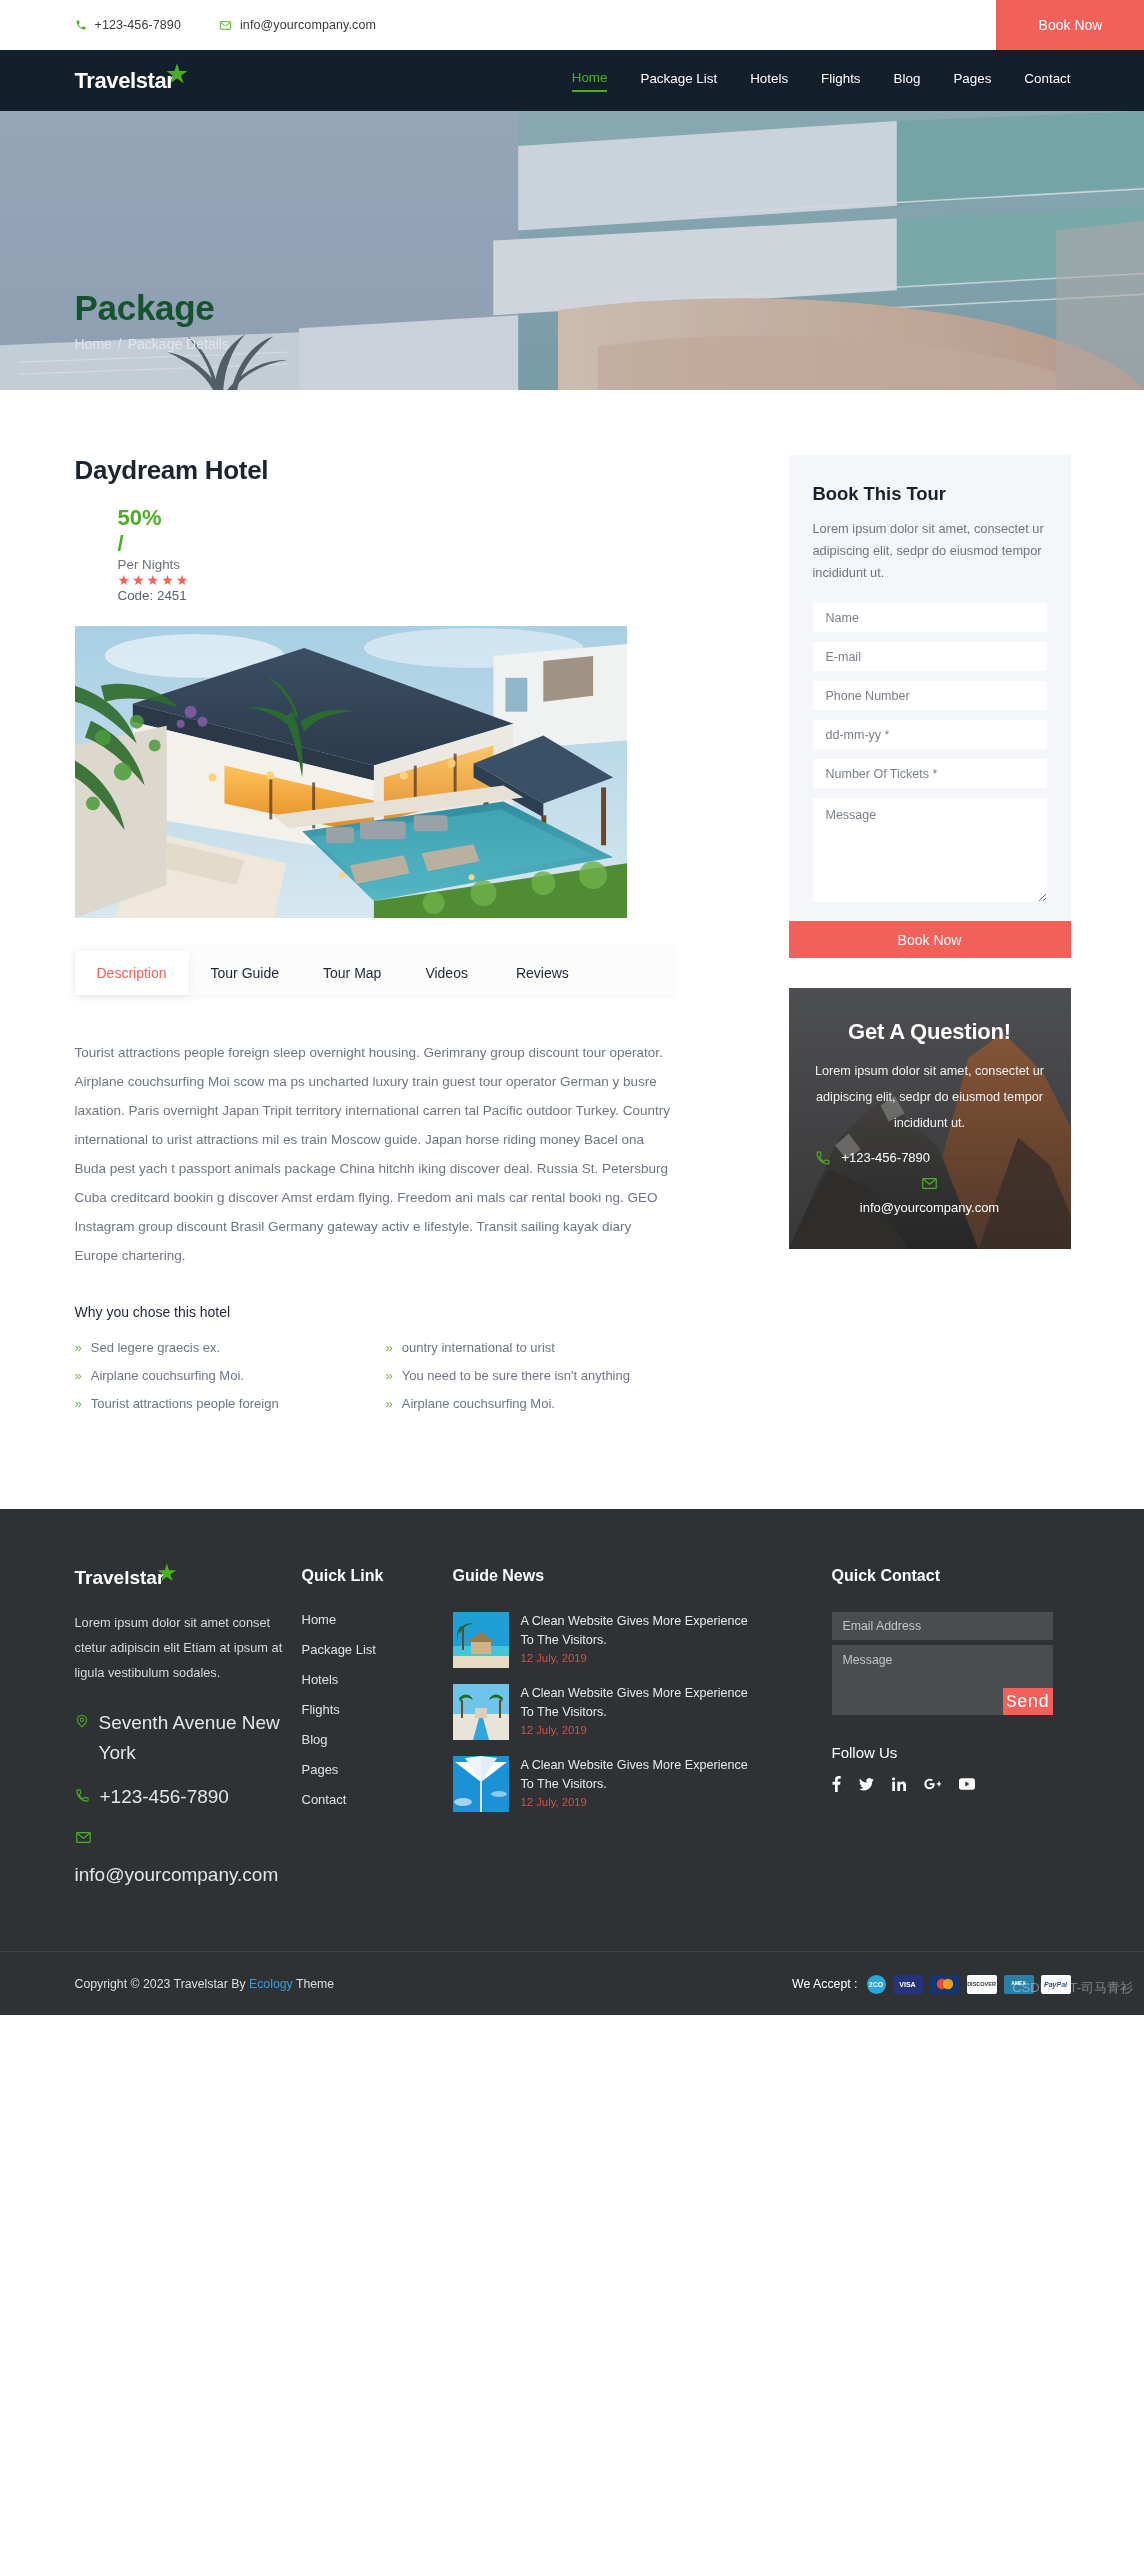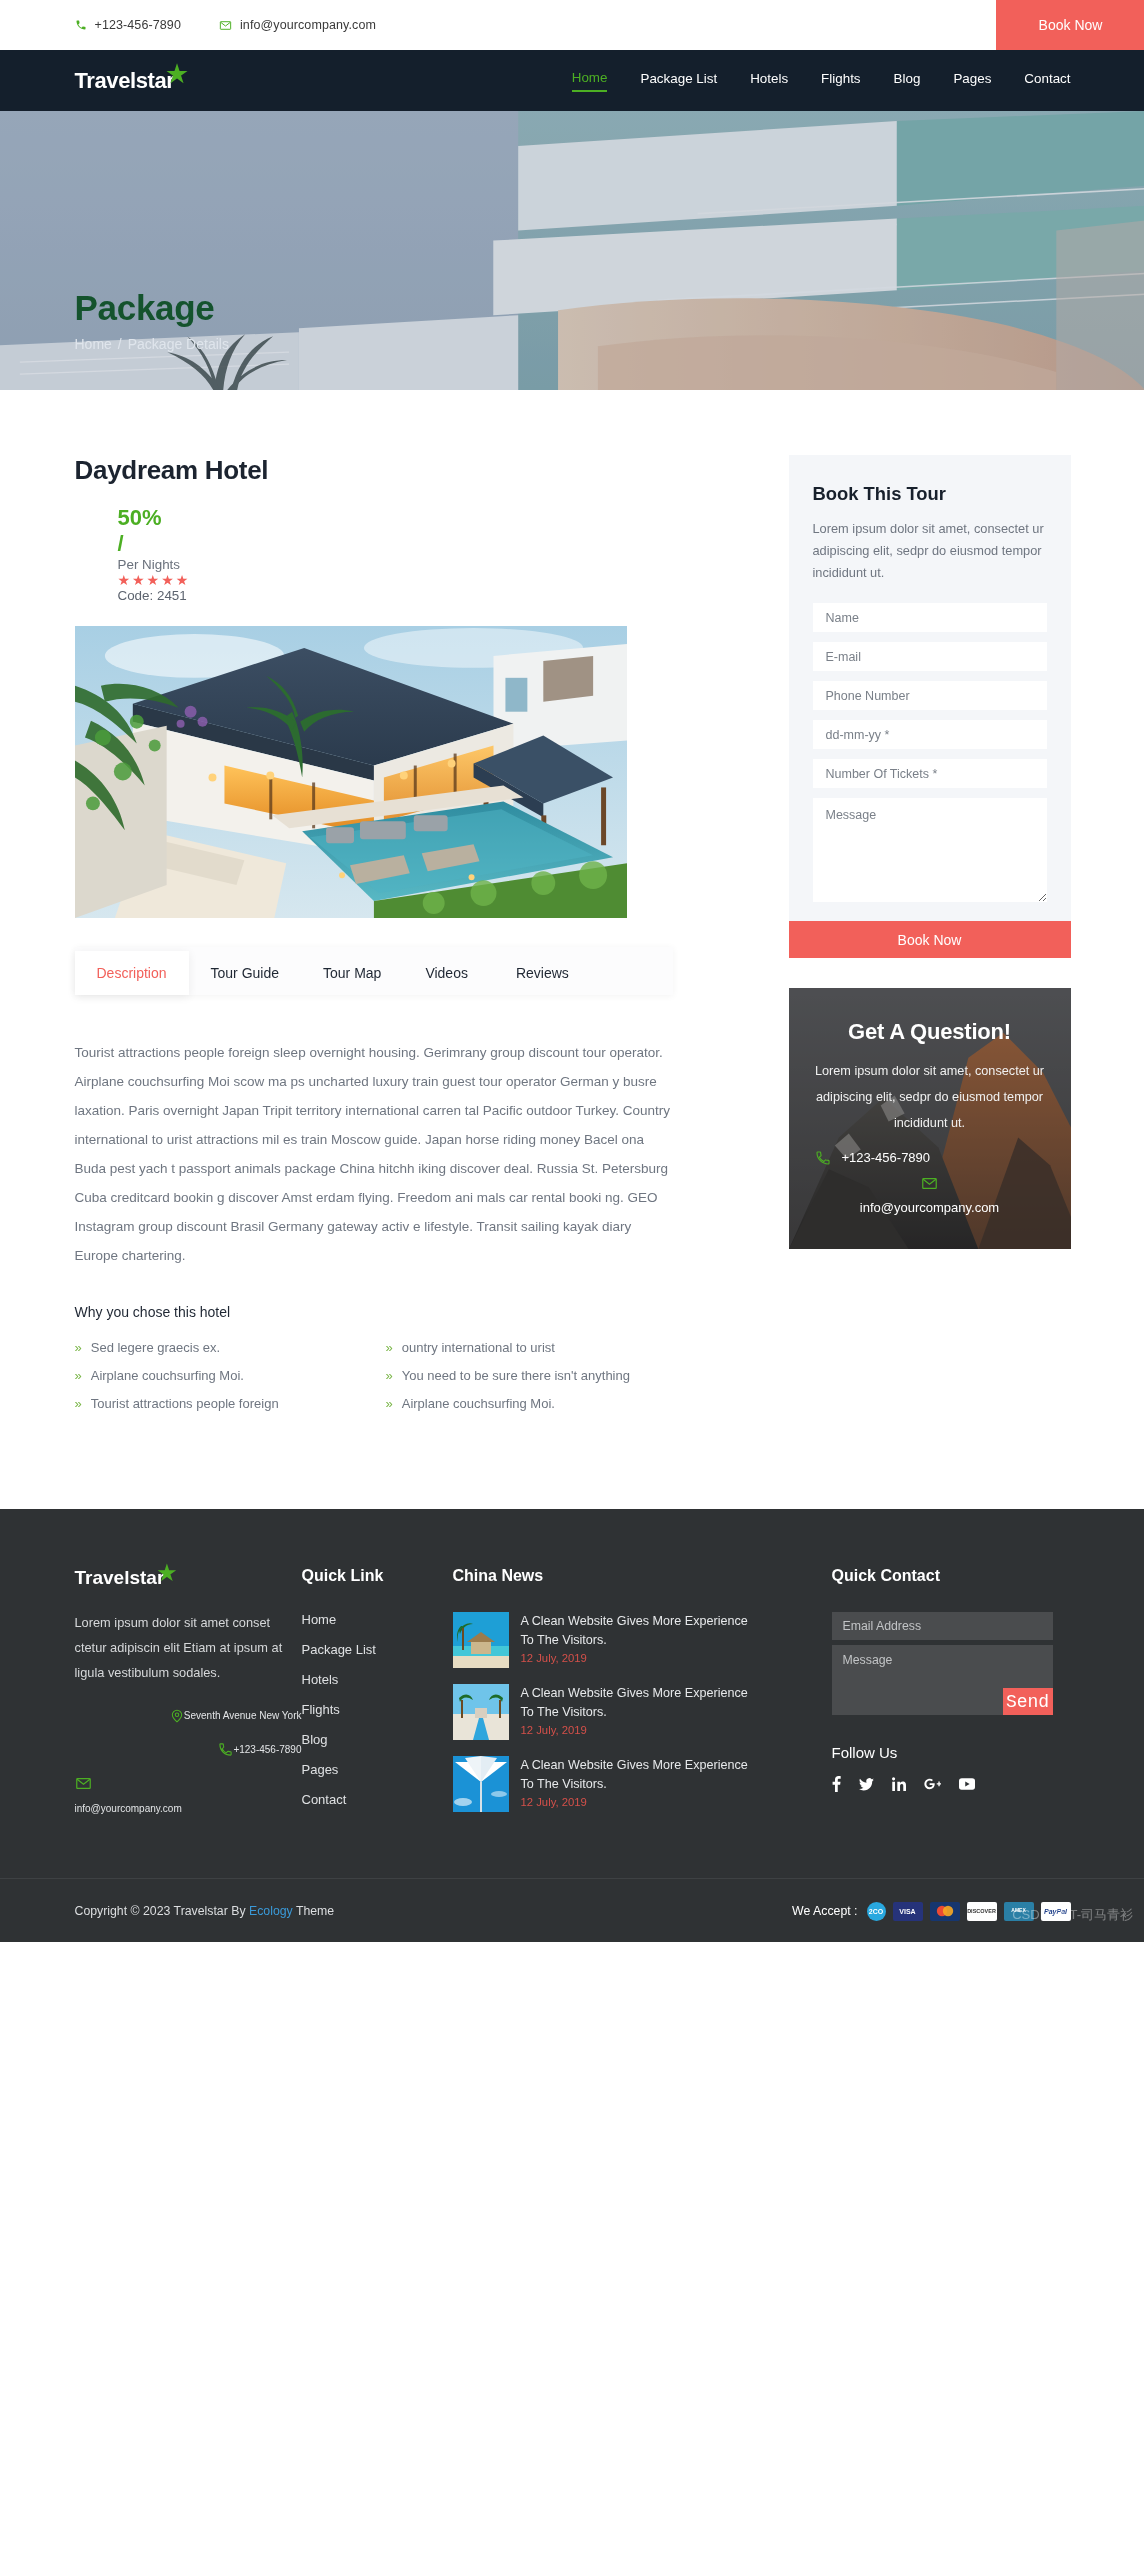--- a/index.html
+++ b/index.html
@@ -332,25 +332,25 @@
   .f-logo .star { position: absolute; right: -12px; top: -5px; color: #4caf23; font-size: 21px; line-height:1; }
   .f-about {
     font-size: 12.8px;
     color: #d6d8da;
     line-height: 1.95;
     margin-bottom: 22px;
   }
   .f-line {
     display: flex;
     align-items: flex-start;
-    font-size: 10px;
+    gap: 10px;
+    font-size: 19px;
     color: #e3e5e7;
     margin-bottom: 13px;
     line-height: 1.6;
-    justify-content: flex-end;
   }
   .f-line .ic { color: #4caf23; flex: 0 0 auto; }
   .f-line.stacked { display: block; }
   .f-line.stacked .ic { display: block; margin-bottom: 4px; }
   .f-head {
     font-size: 16px;
     color: #ffffff;
     font-weight: bold;
     margin-bottom: 27px;
   }
@@ -844,21 +844,21 @@
         <a class="f-link">Home</a>
         <a class="f-link">Package List</a>
         <a class="f-link">Hotels</a>
         <a class="f-link">Flights</a>
         <a class="f-link">Blog</a>
         <a class="f-link">Pages</a>
         <a class="f-link">Contact</a>
       </div>
 
       <div class="fcol-3">
-        <div class="f-head">China News</div>
+        <div class="f-head">Guide News</div>
 
         <div class="news-item">
           <div class="news-thumb">
             <svg width="56" height="56" viewBox="0 0 56 56">
               <rect width="56" height="56" fill="#1e9fd6"></rect>
               <rect y="34" width="56" height="10" fill="#43c7d8"></rect>
               <rect y="44" width="56" height="12" fill="#e7dcc2"></rect>
               <path d="M14 30 L28 20 L42 30 Z" fill="#9b7b4d"></path>
               <rect x="18" y="30" width="20" height="12" fill="#cbb68c"></rect>
               <path d="M6 18 C10 12 16 10 20 12 C14 12 9 16 7 22 Z" fill="#1d6b2a"></path>

